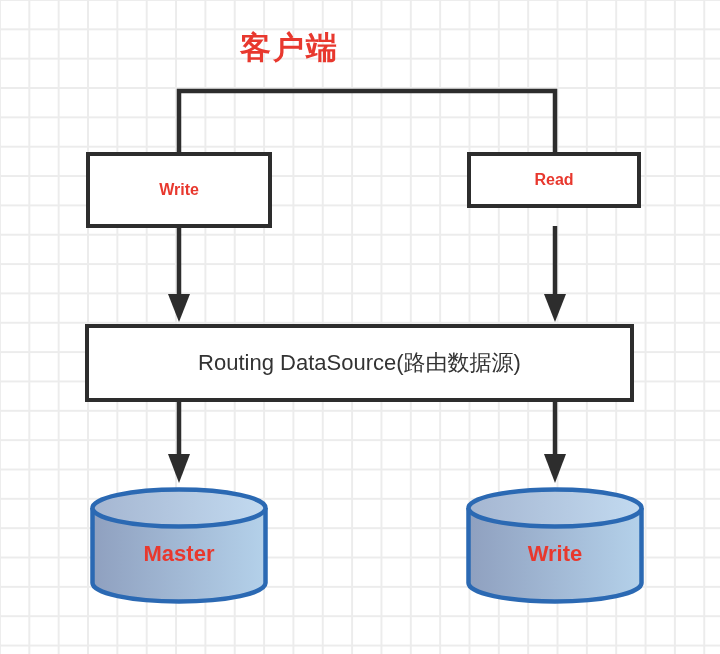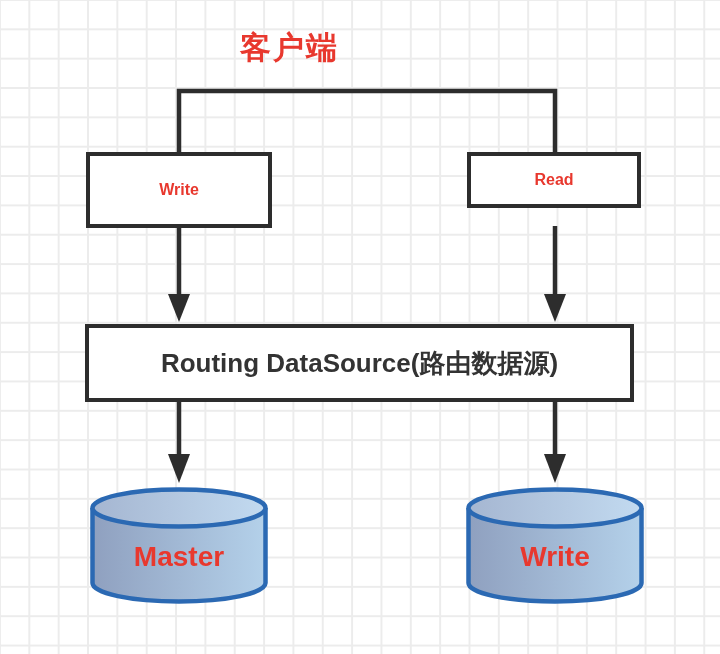--- a/index.html
+++ b/index.html
@@ -51,31 +51,31 @@
   .box-write  { left: 86px;  top: 152px; width: 186px; height: 76px; }
   .box-read   { left: 467px; top: 152px; width: 174px; height: 56px; }
   .box-routing{ left: 85px;  top: 324px; width: 549px; height: 78px; }
   .red-label {
     color: #e8382e;
     font-size: 16px;
     font-weight: 600;
   }
   .routing-label {
     color: #333333;
-    font-size: 26px;
-    font-weight: 700;
+    font-size: 22px;
+    font-weight: 400;
     white-space: nowrap;
   }
   .cyl-label {
     position: absolute;
     width: 178px;
     top: 541px;
     text-align: center;
     color: #e8382e;
-    font-size: 28px;
+    font-size: 22px;
     font-weight: 600;
   }
   .cyl-label-master { left: 90px; }
   .cyl-label-slave  { left: 466px; }
 </style>
 </head>
 <body>
 
 <div class="canvas">
 

